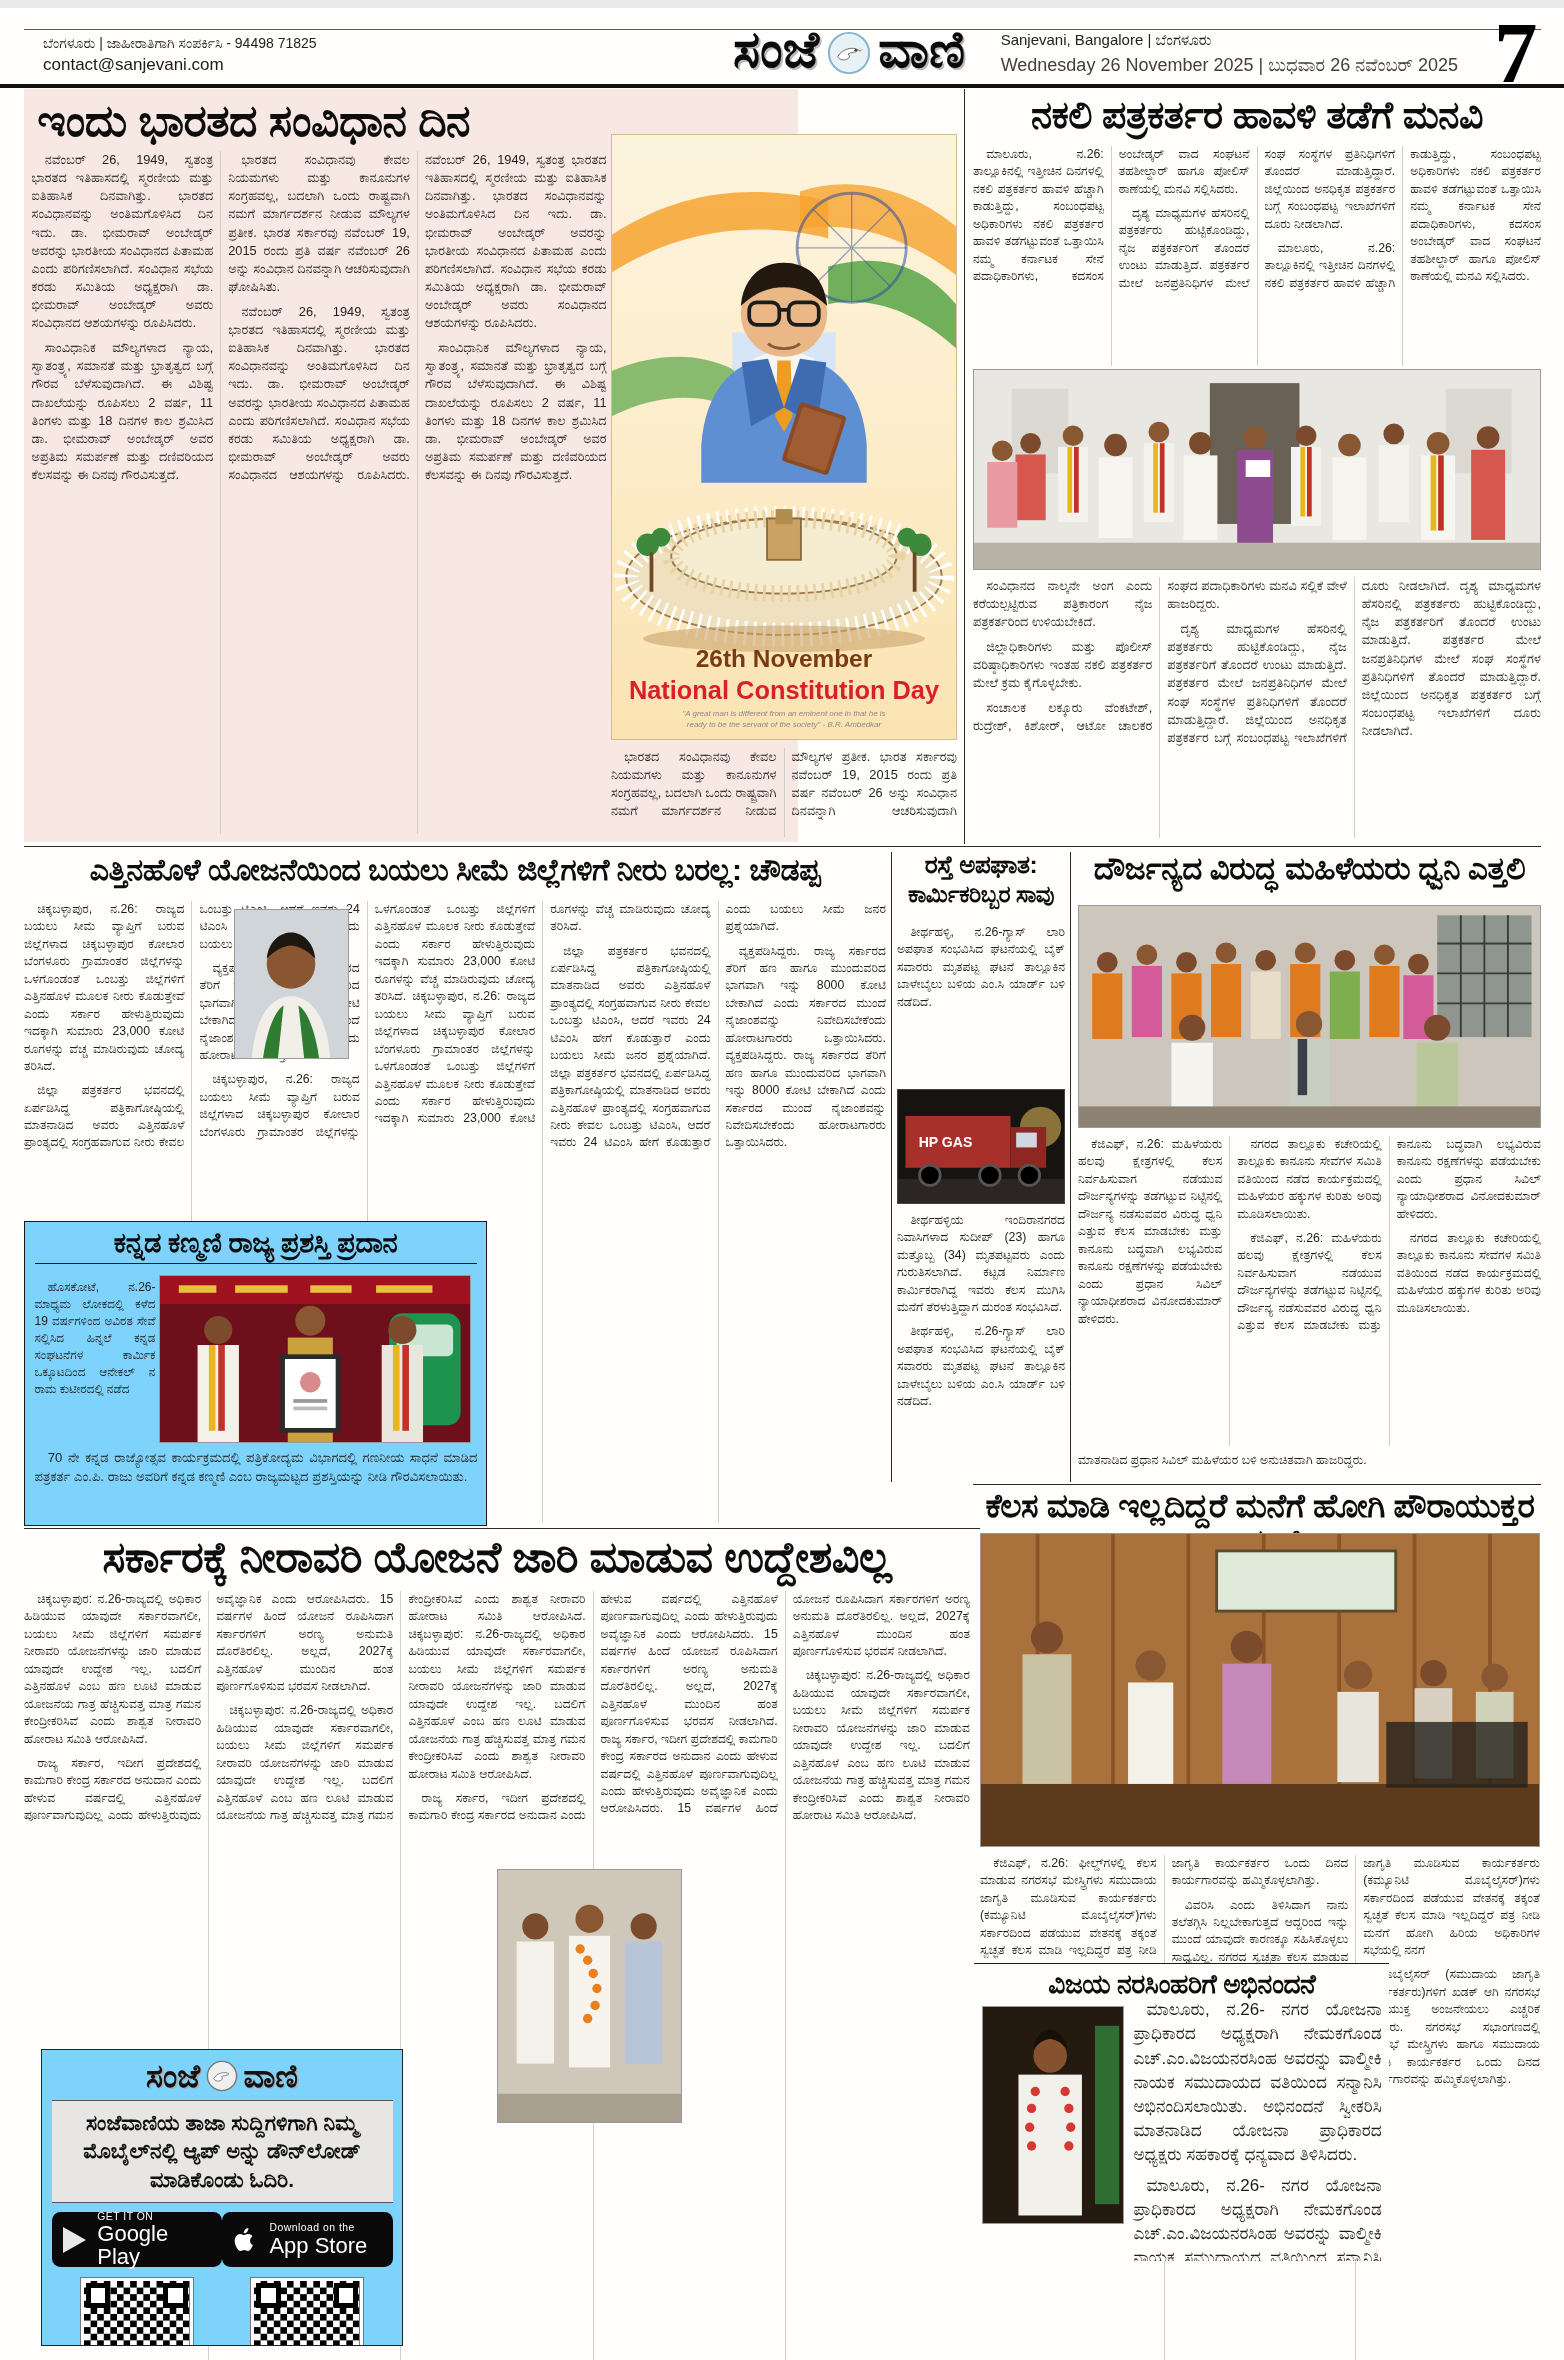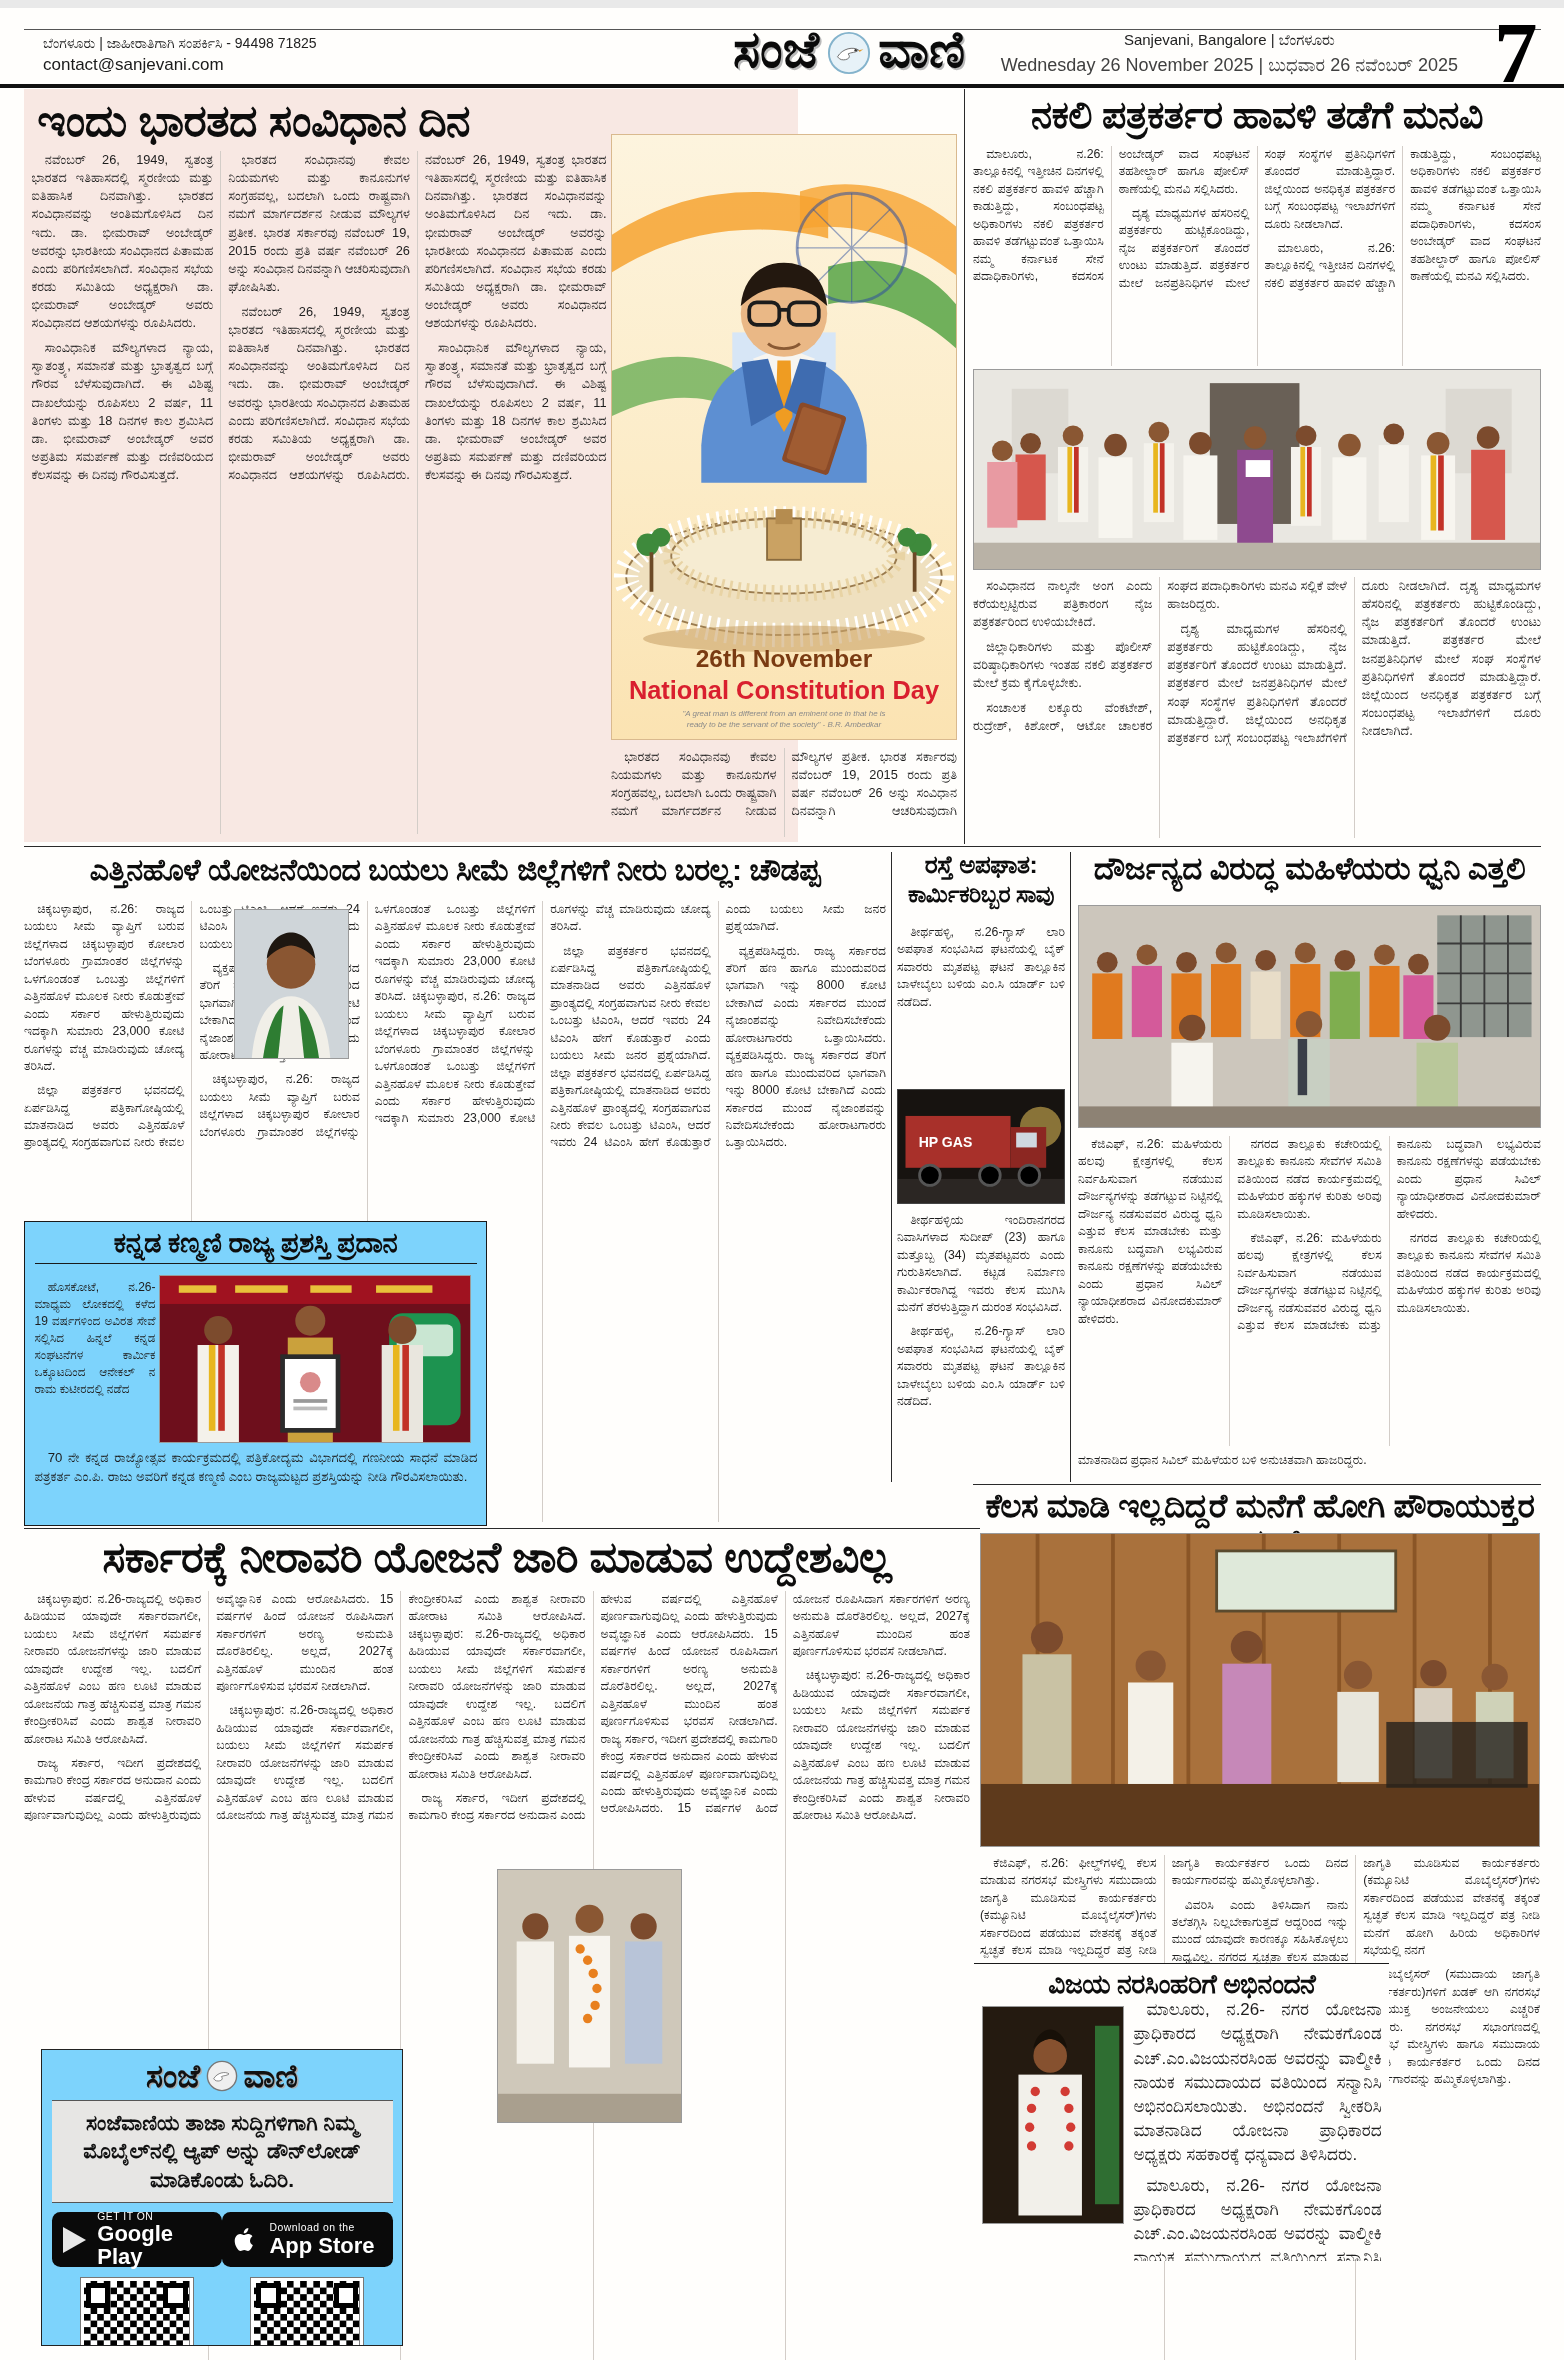--- a/index.html
+++ b/index.html
@@ -11,30 +11,30 @@
   .body-txt{font-size:12.8px;line-height:1.42;text-align:justify;color:#1d1d1d;overflow:hidden}
   .body-txt p{margin-bottom:6.6px;text-indent:13.2px}
   .vr{position:absolute;width:0.9px;background:#2a2a2a}
   .hrule{position:absolute;height:0.9px;background:#2a2a2a}
   .photo{position:absolute;overflow:hidden;background:#d8d4cc;border:0.9px solid #9a9a9a}
   .photo svg{display:block;width:100%;height:100%}
   .colrule{column-gap:15px;column-rule:0.9px solid #d3cdc8}
   
   .mh-small{font-size:14px;color:#222}
   .mh-logo{display:flex;align-items:center;gap:7.6px;font-weight:800;font-size:51px;color:#0a0a0a;text-shadow:1.9px 1.9px 0 #b9b9b9;font-family:"Liberation Serif","DejaVu Serif",serif}
-  .mh-right{position:absolute;text-align:center}
+  .mh-right{position:absolute;text-align:left}
   .pagenum{position:absolute;font-weight:800;font-size:87px;line-height:.85;color:#000;font-family:"Liberation Serif","DejaVu Serif",serif}
   
   .cgraph{position:absolute;border:0.9px solid #d9b98e;background:linear-gradient(180deg,#fdf4de 0%,#fcecc8 55%,#fbe3b2 100%);overflow:hidden}
   
   .boxed{position:absolute;background:#7dd3fc;border:1.9px solid #1a1a1a;overflow:hidden}
   
   .badge{position:relative;width:176px;height:55px;background:#0a0a0a;border-radius:8.5px;color:#fff;display:flex;align-items:center;gap:11.4px;padding:5.7px 11.4px}
   .badge .t1{font-size:10.4px;letter-spacing:0.5px;line-height:1.1}
-  .badge .t2{font-size:22px;font-weight:700;line-height:1.05}
+  .badge .t2{font-size:22px;font-weight:400;line-height:1.05}
   .qr{position:relative;width:112px;height:112px;background:repeating-conic-gradient(#000 0 25%,#fff 0 50%) 0 0/13.2px 13.2px;border:3.8px solid #fff;outline:0.9px solid #777}
   .qr i{position:absolute;width:24.6px;height:24.6px;border:5.7px solid #000;background:#fff}
   .graybar{background:#e7e6e4;border-top:1.9px solid #555;border-bottom:1.9px solid #555}
 </style>
 </head>
 <body>
 
 <div id="page">
 
   <div class="hrule" style="left:24px;top:21px;width:1517px;background:#555"></div>

